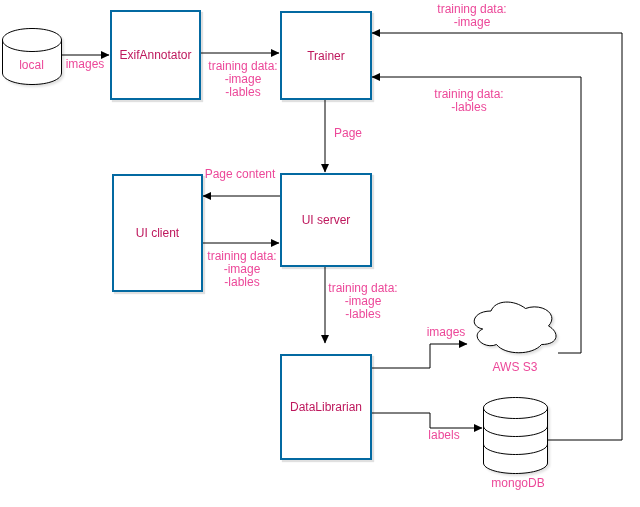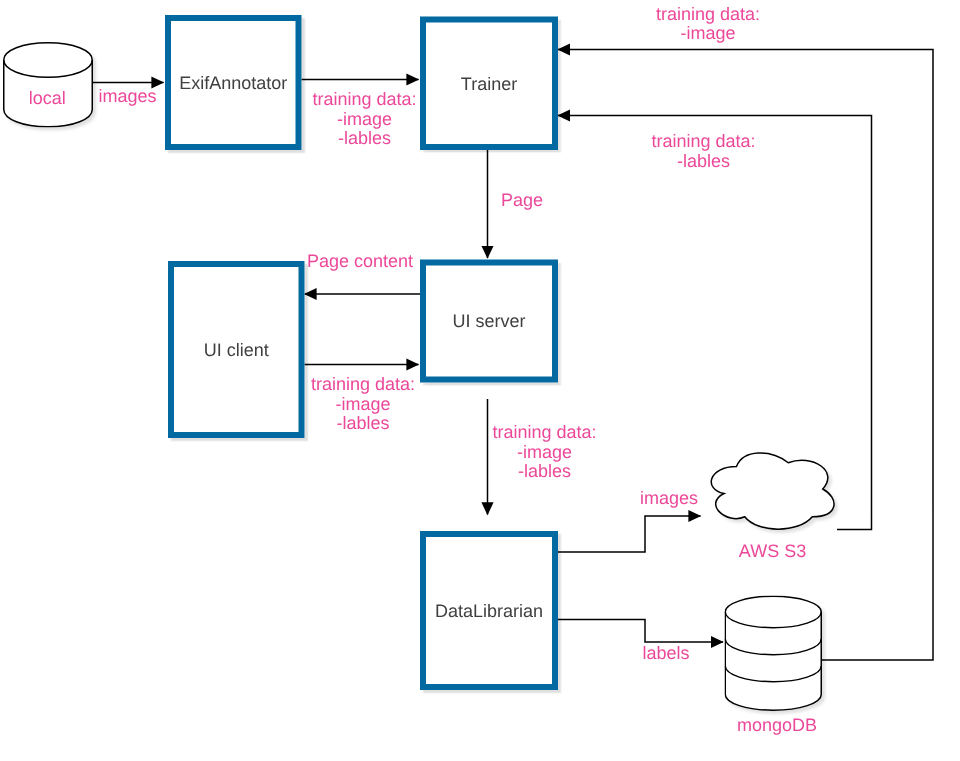--- a/index.html
+++ b/index.html
@@ -10,27 +10,27 @@
     background: #ffffff;
     font-family: "Liberation Sans", sans-serif;
     color: #333333;
     overflow: hidden;
   }
   svg.edge-layer { position: absolute; left: 0; top: 0; }
   .edge-layer path.edge { stroke: #000000; stroke-width: 1; fill: none; }
   .node-box {
     position: absolute;
     background: #ffffff;
-    border: 4px solid #0369a1;
+    border: 2px solid #0369a1;
     box-shadow: 2px 2px 1px rgba(0,0,0,0.12);
     display: flex;
     align-items: center;
     justify-content: center;
     font-size: 12px;
-    color: #404040;
+    color: #be185d;
     text-align: center;
     box-sizing: border-box;
   }
   .shape-svg { position: absolute; filter: drop-shadow(2px 2px 1px rgba(0,0,0,0.12)); }
   .shape-svg path { stroke: #000000; stroke-width: 1; fill: #ffffff; }
   .shape-svg path.rim { fill: none; }
   .lbl {
     position: absolute;
     font-size: 12px;
     line-height: 13px;
@@ -74,21 +74,21 @@
   </div>
 
   <div class="node-box" style="left:280px; top:11px; width:92px; height:89px;">
     <span>Trainer</span>
   </div>
 
   <div class="node-box" style="left:112px; top:174px; width:91px; height:118px;">
     <span>UI client</span>
   </div>
 
-  <div class="node-box" style="left:280px; top:173px; width:92px; height:82px;">
+  <div class="node-box" style="left:280px; top:173px; width:92px; height:94px;">
     <span>UI server</span>
   </div>
 
   <div class="node-box" style="left:280px; top:354px; width:92px; height:106px;">
     <span>DataLibrarian</span>
   </div>
 
   <svg class="shape-svg" style="left:468px; top:296px;" width="92" height="60" viewBox="0 0 92 60">
     <path d="M23,15 C4.6,15 0.5,30 14.7,33 C0.5,40 16.6,54 28.5,48.5 C37,59.5 64.5,59.5 73.5,48.5 C91.5,48.5 91.5,36 80.5,30 C91.5,18 73.5,6.5 57.5,12.5 C46,3.5 27.5,3.5 23,15 Z"></path>
   </svg>

